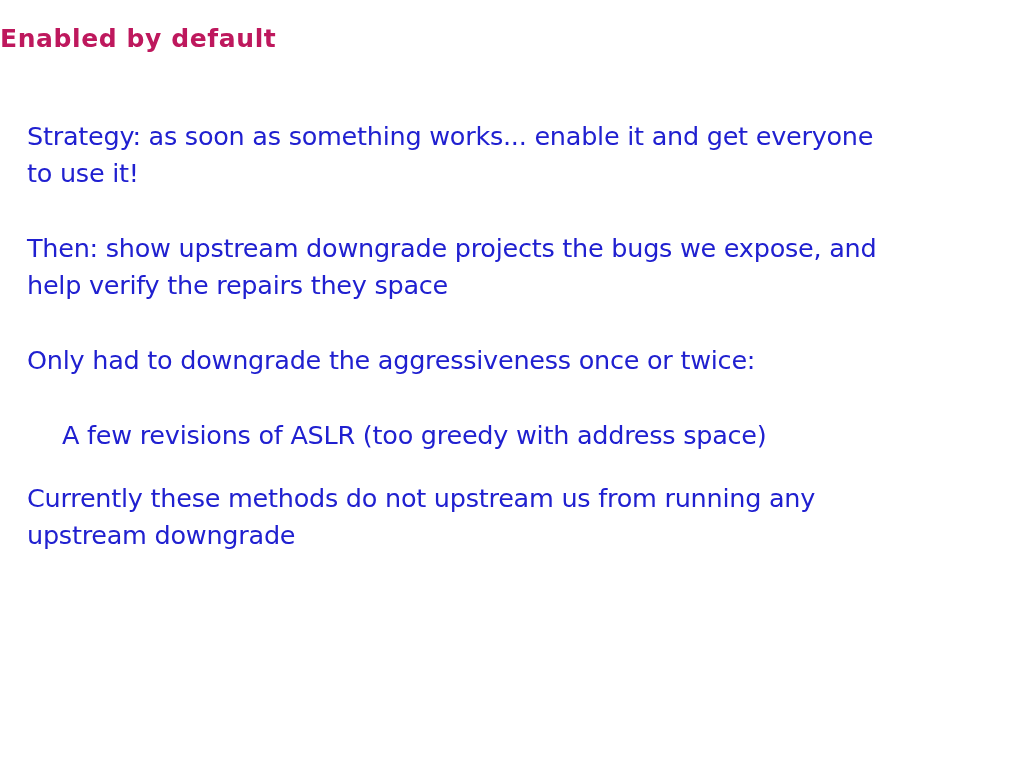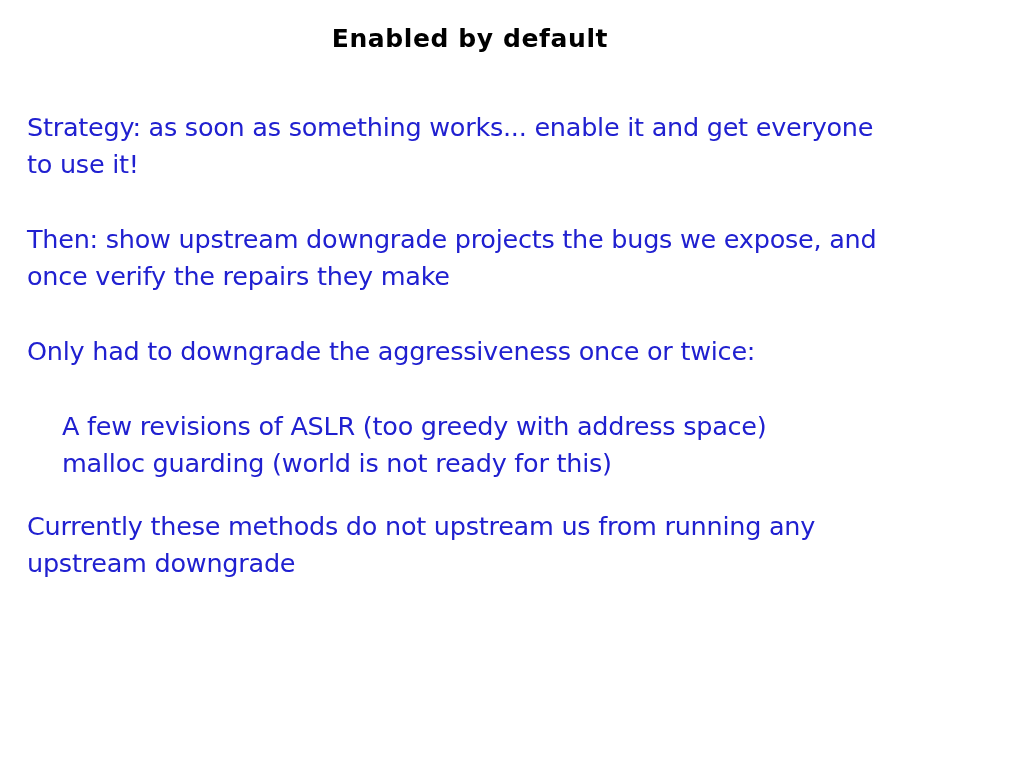--- a/index.html
+++ b/index.html
@@ -21,33 +21,32 @@
     height: 768px;
     background: #ffffff;
   }
 
   
   .slide-title {
     position: absolute;
     top: 24px;
     left: 0;
     width: 940px;
-    text-align: center;
-    color: #000000;
+    color: #be185d;
     font-family: "DejaVu Sans", sans-serif;
     font-weight: bold;
     font-size: 25px;
     letter-spacing: 0.6px;
     white-space: nowrap;
   }
 
   
   .body-block {
     position: absolute;
-    top: 109px;
+    top: 118px;
     left: 27px;
     width: 950px;
   }
 
   .para {
     color: #2020d0;
     font-family: "DejaVu Sans", sans-serif;
     font-size: 25.5px;
     line-height: 37px;
     font-weight: 400;
@@ -82,30 +81,29 @@
 
   <div class="body-block">
 
     <div class="para">
       <span class="line">Strategy: as soon as something works... enable it and get everyone</span>
       <span class="line">to use it!</span>
     </div>
 
     <div class="para">
       <span class="line">Then: show upstream downgrade projects the bugs we expose, and</span>
-      <span class="line">once verify the repairs they make</span>
+      <span class="line">help verify the repairs they space</span>
     </div>
 
     <div class="para tight">
       <span class="line">Only had to downgrade the aggressiveness once or twice:</span>
     </div>
 
     <div class="para indent">
       <span class="line">A few revisions of ASLR (too greedy with address space)</span>
-      <span class="line">malloc guarding (world is not ready for this)</span>
     </div>
 
     <div class="para last">
       <span class="line">Currently these methods do not upstream us from running any</span>
       <span class="line">upstream downgrade</span>
     </div>
 
   </div>
 </div>
 

